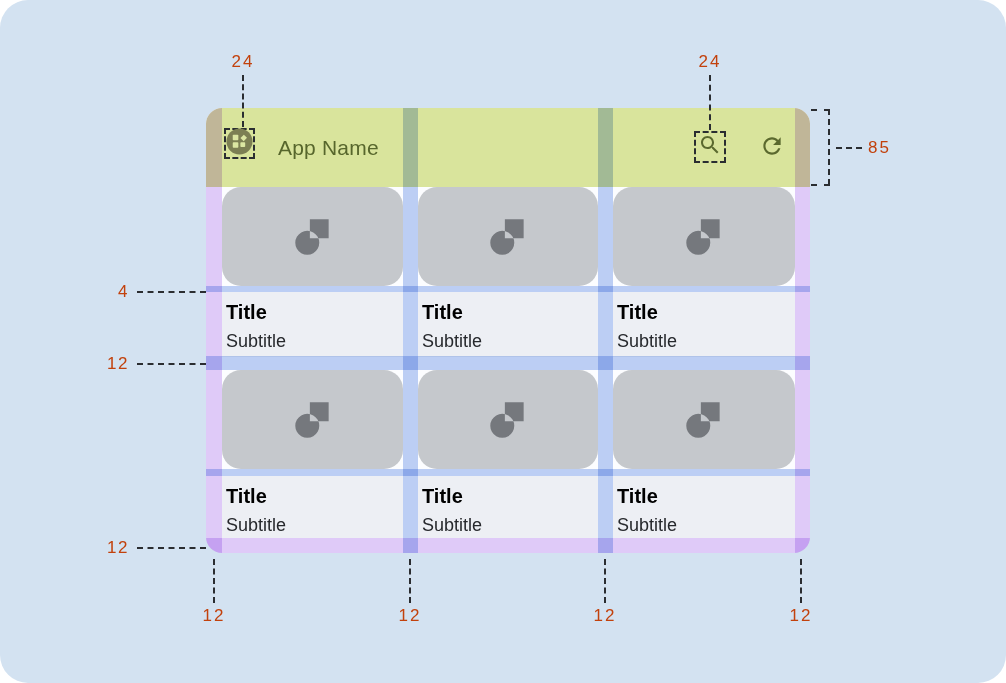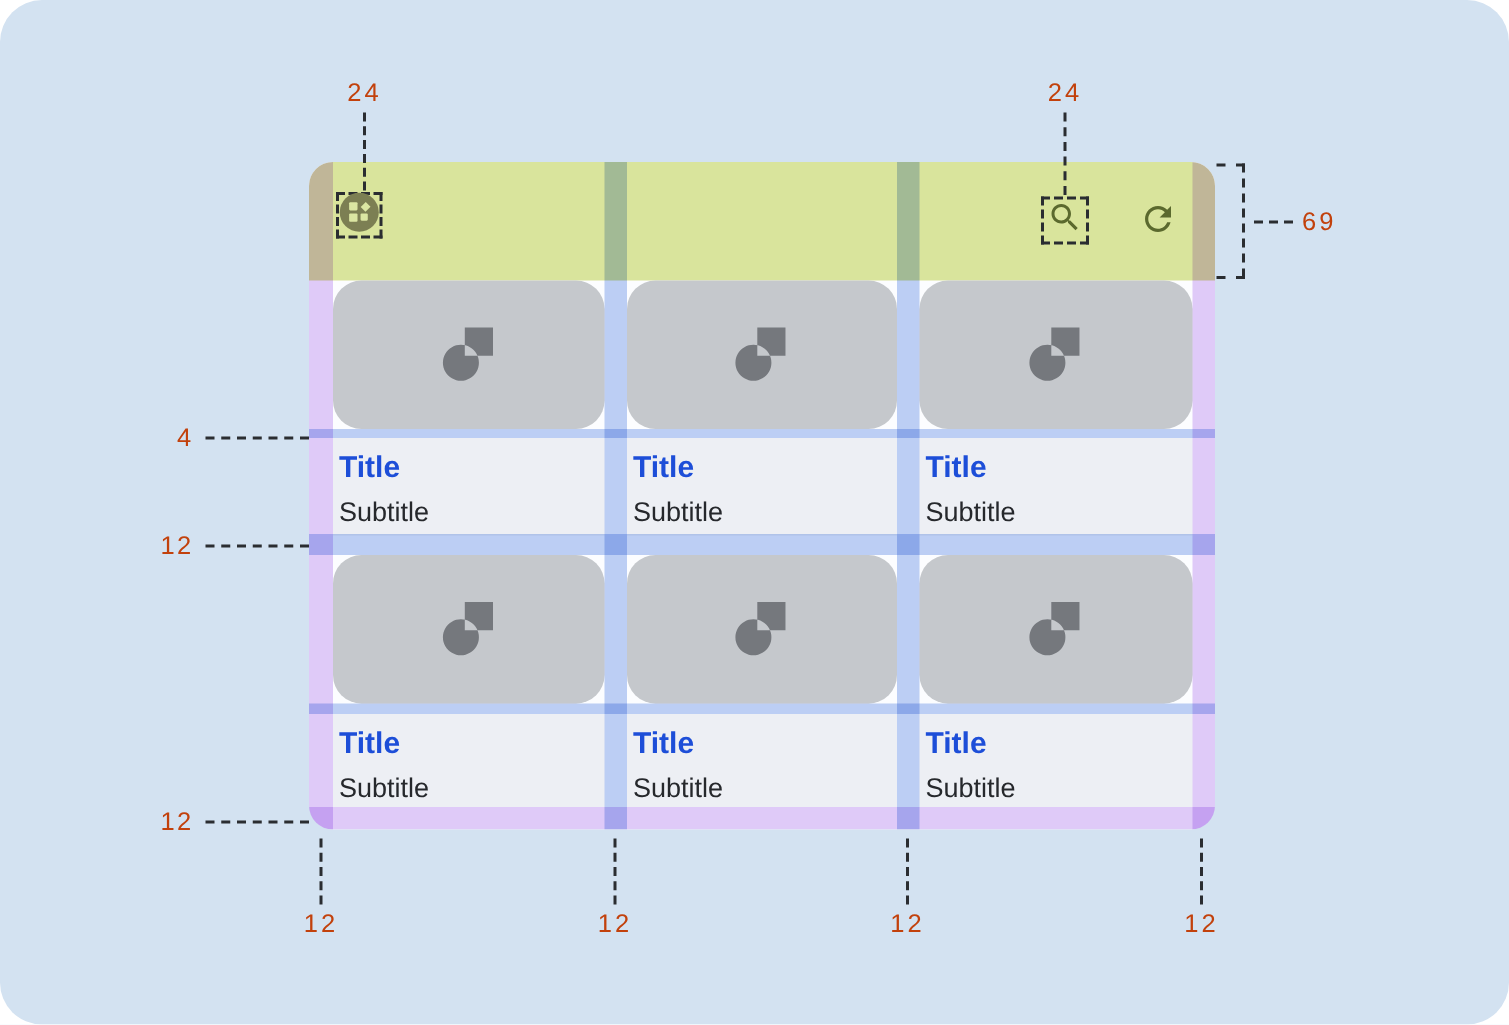--- a/index.html
+++ b/index.html
@@ -17,21 +17,21 @@
   .col{position:absolute;top:0;height:445px;}
   .col-1{left:16px;width:181px;}
   .col-2{left:212px;width:180px;}
   .col-3{left:407px;width:182px;}
   .tile{position:absolute;left:0;right:0;background:#c5c8cc;border-radius:19px;display:flex;align-items:center;justify-content:center;}
   .tile-r1{top:79px;height:99px;}
   .tile-r2{top:262px;height:99px;}
   .tblock{position:absolute;left:0;right:0;background:#edeff4;box-sizing:border-box;padding:8px 0 0 4px;}
   .tblock-r1{top:184px;height:65px;}
   .tblock-r2{top:368px;height:62px;}
-  .title{font-size:20px;font-weight:700;color:#1d4ed8;line-height:24px;}
+  .title{font-size:20px;font-weight:700;color:#000000;line-height:24px;}
   .subtitle{font-size:18px;font-weight:400;color:#26282c;line-height:22px;margin-top:6px;}
 
   
   .ov{position:absolute;mix-blend-mode:multiply;pointer-events:none;}
   .ov-v{top:0;height:445px;}
   .ov-h{left:0;width:604px;}
   .ov-purple{background:#e2ccf8;}
   .ov-blue{background:#bed0f4;}
   .ov-ml{left:0;width:16px;}
   .ov-g1{left:197px;width:15px;}
@@ -63,20 +63,21 @@
             <circle cx="14" cy="14" r="13.5" fill="#7c7f53"></circle>
             <g fill="#dbe6a2">
               <rect x="7" y="7" width="5.8" height="5.8" rx="0.8"></rect>
               <rect x="7" y="14.8" width="5.8" height="5.8" rx="0.8"></rect>
               <rect x="14.9" y="14.8" width="5" height="5" rx="0.8"></rect>
               <path d="M15 10.4 L18.5 6.9 L21.8 10.2 L18.3 13.7 Z"></path>
             </g>
           </svg>
         </span>
       </div>
+      <div class="appname">App Name</div>
       <div class="search-box">
         <span>
           <svg width="24" height="24" viewBox="0 0 24 24" fill="#5b692e">
             <path d="M15.5 14h-.79l-.28-.27C15.41 12.59 16 11.11 16 9.5 16 5.91 13.09 3 9.5 3S3 5.91 3 9.5 5.91 16 9.5 16c1.61 0 3.09-.59 4.23-1.57l.27.28v.79l5 4.99L20.49 19l-4.99-5zm-6 0C7.01 14 5 11.99 5 9.5S7.01 5 9.5 5 14 7.01 14 9.5 11.99 14 9.5 14z"></path>
           </svg>
         </span>
       </div>
       <div class="refresh-btn">
         <span>
           <svg width="26" height="26" viewBox="0 0 24 24" fill="#5b692e">
@@ -174,21 +175,21 @@
   <div class="ann ann-c" style="left:221px;top:52px;width:44px;">24</div>
   <div class="dashv" style="left:242px;top:75px;height:52px;"></div>
 
   <div class="ann ann-c" style="left:688px;top:52px;width:44px;">24</div>
   <div class="dashv" style="left:709px;top:75px;height:55px;"></div>
 
   <div class="dashh" style="left:811px;top:109px;width:19px;"></div>
   <div class="dashv" style="left:828px;top:109px;height:76px;"></div>
   <div class="dashh" style="left:811px;top:184px;width:19px;"></div>
   <div class="dashh" style="left:836px;top:147px;width:26px;"></div>
-  <div class="ann" style="left:868px;top:138px;width:44px;">69</div>
+  <div class="ann" style="left:868px;top:138px;width:44px;">85</div>
 
   <div class="ann ann-r" style="left:85px;top:282px;width:44px;">4</div>
   <div class="dashh" style="left:137px;top:291px;width:69px;"></div>
 
   <div class="ann ann-r" style="left:85px;top:354px;width:44px;">12</div>
   <div class="dashh" style="left:137px;top:363px;width:69px;"></div>
 
   <div class="ann ann-r" style="left:85px;top:538px;width:44px;">12</div>
   <div class="dashh" style="left:137px;top:547px;width:69px;"></div>
 

